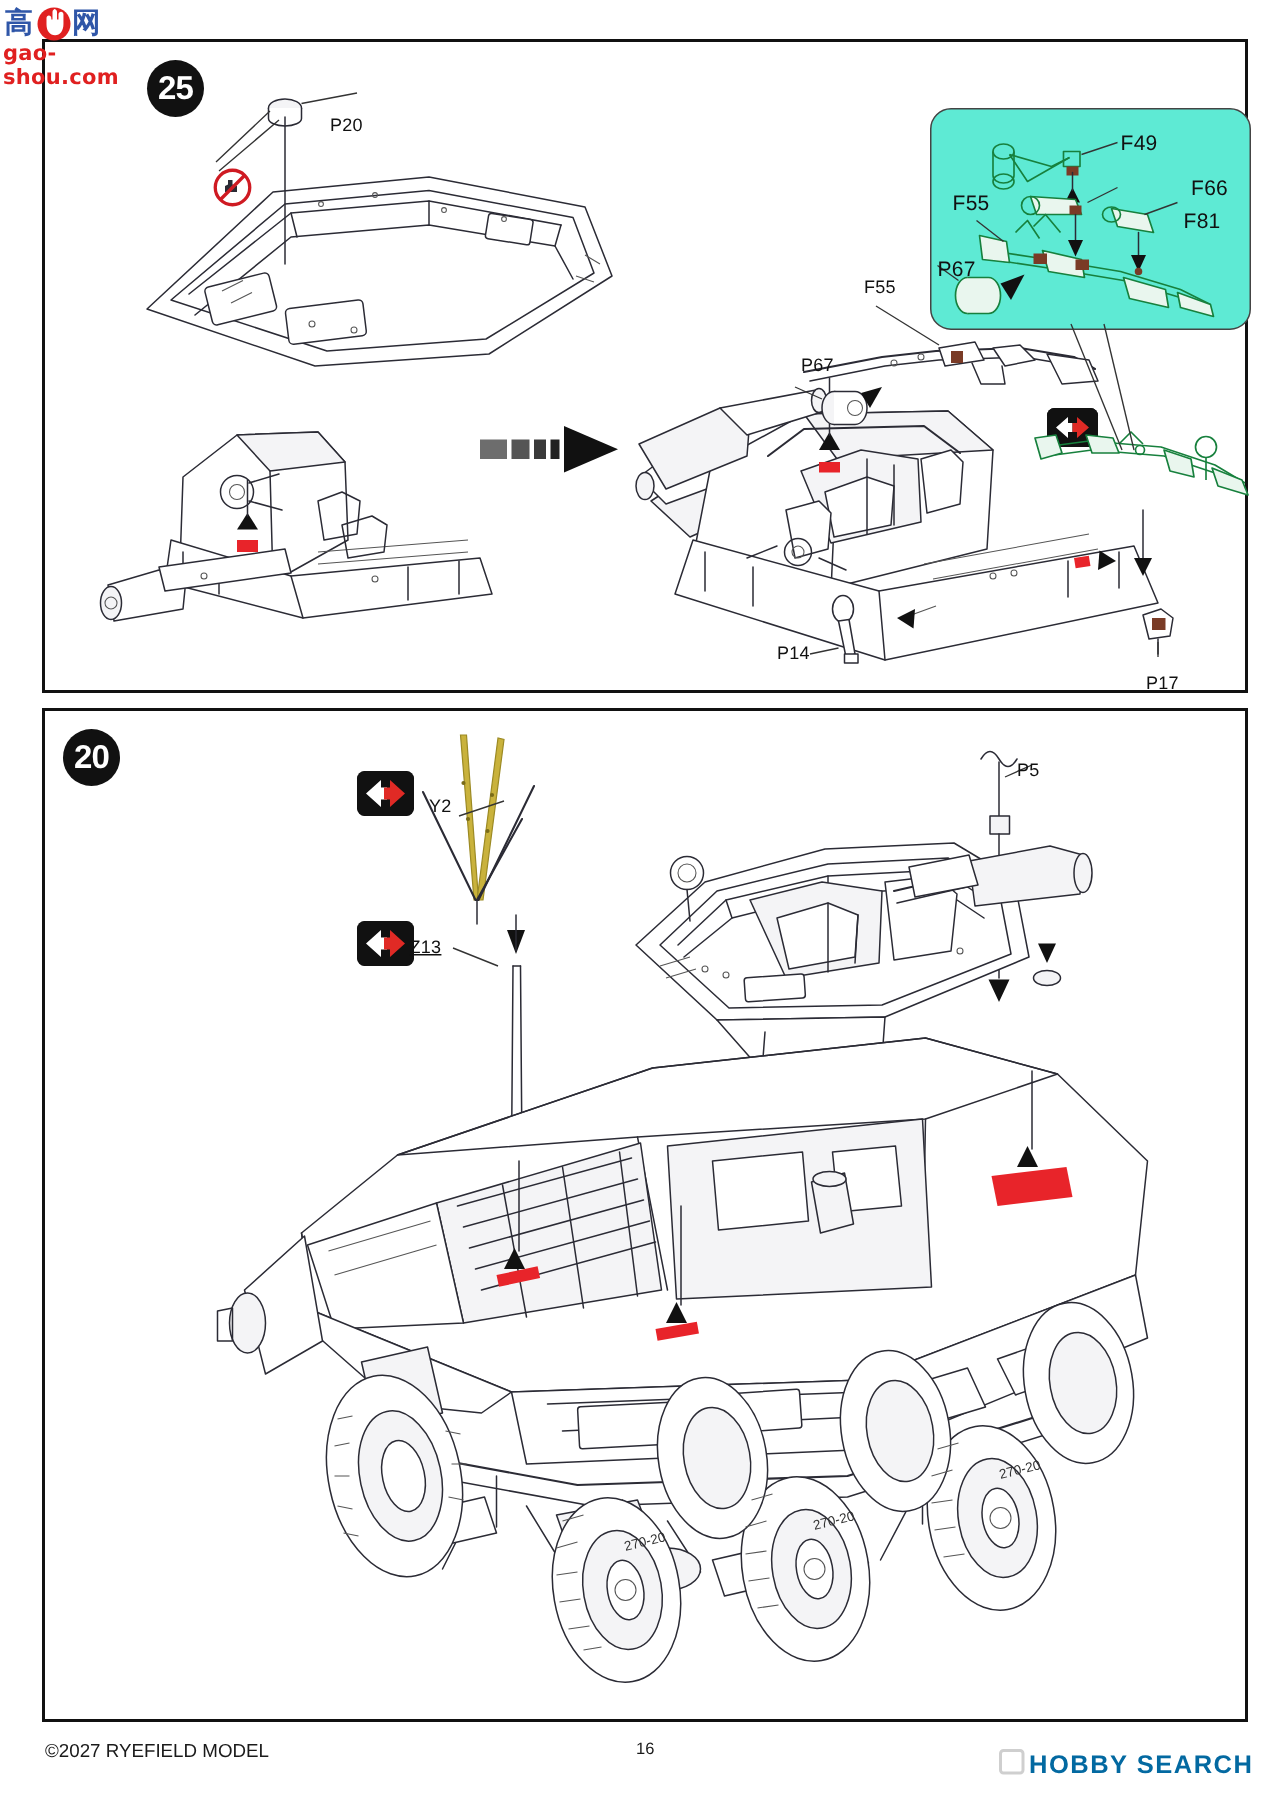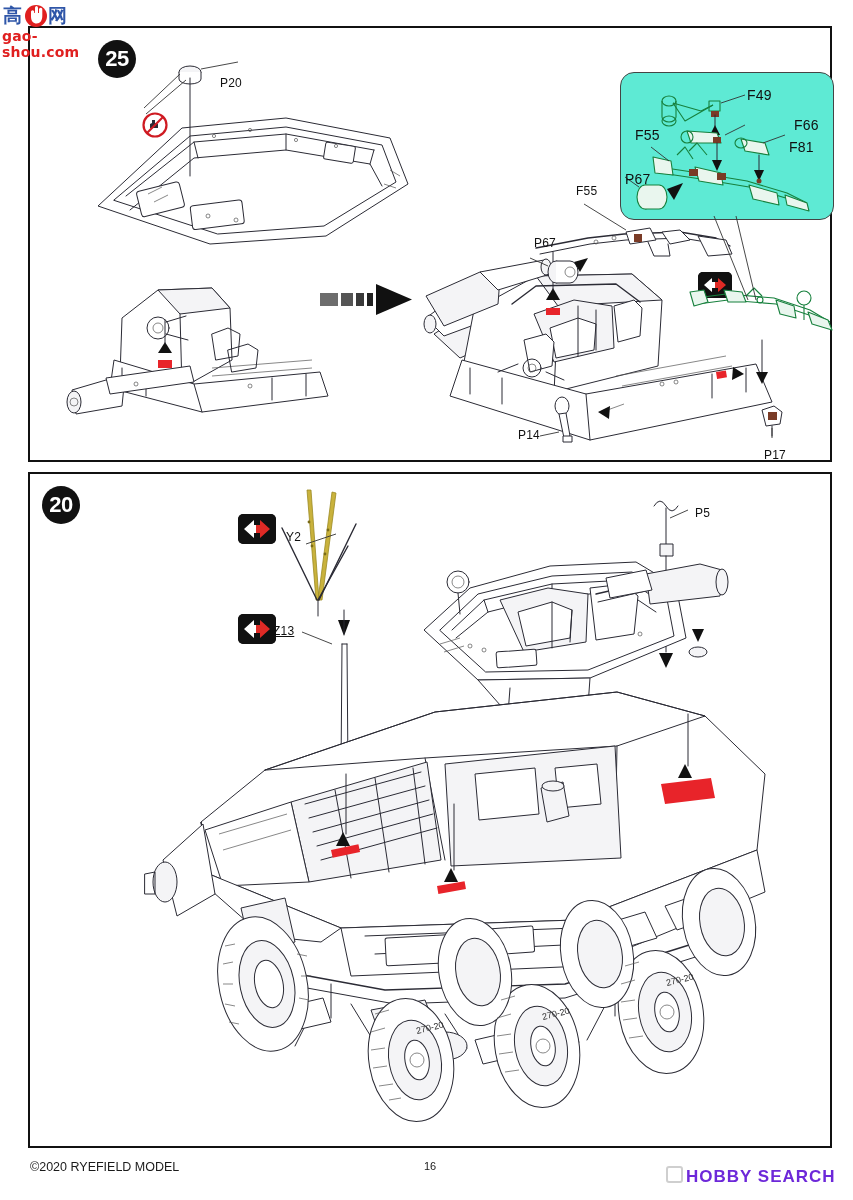--- a/index.html
+++ b/index.html
@@ -50,21 +50,21 @@
 
   .callout{position:absolute;left:590px;top:44px;width:212px;height:146px;
     border:1.6px solid #444;border-radius:14px;background:#5eead4;}
 
   
   .footer{position:absolute;left:28px;top:1158px;width:800px;height:24px;}
   .footer .copy{position:absolute;left:2px;top:2px;font-size:12.5px;}
   .footer .pg{position:absolute;left:396px;top:2px;font-size:11px;}
   .footer .kit{position:absolute;left:470px;top:2px;font-size:12.5px;white-space:nowrap;}
   .hswm{position:absolute;left:666px;top:1166px;font-size:17px;font-weight:700;
-     color:#6d28d9;letter-spacing:1px;z-index:50;white-space:nowrap;
+     color:#0369a1;letter-spacing:1px;z-index:50;white-space:nowrap;
      font-family:"Liberation Sans",sans-serif;}
   .hswm .mk{display:inline-block;width:13px;height:13px;border:2px solid #cfcfcf;
      border-radius:3px;margin-right:3px;vertical-align:-1px;}
 </style>
 </head>
 <body>
 
 <div class="page">
 
   <div class="wm-logo">
@@ -347,21 +347,21 @@
     </svg>
 
     <svg style="position:absolute;left:610px;top:18px;" width="60" height="190" viewBox="0 0 60 190">
       <path class="ln" d="M14 14 q6 -10 12 0 q6 10 12 0"></path>
       <path class="ln" d="M26 16 L26 52"></path>
       <path class="gry" d="M20 52 h13 v12 h-13z"></path>
       <path class="ln" d="M26 64 L26 160"></path>
       <path class="arrowblk" d="M26 176 l7 -15 h-14z"></path>
       <path class="leader" d="M30 26 L48 18"></path>
     </svg>
-    <div class="lbl" style="left:648px;top:32px;margin-left:17px;">P5</div>
+    <div class="lbl" style="left:648px;top:32px;">P5</div>
 
     <svg style="position:absolute;left:370px;top:64px;" width="330" height="180" viewBox="0 0 330 180">
       <path class="wht" d="M24 92 L70 50 L150 28 L236 24 L276 48 L286 100 L190 140 L78 142 Z"></path>
       <path class="ln" d="M40 92 L78 56 L152 38 L232 34 L266 56 L274 98 L188 132 L86 134 Z"></path>
       <path class="ln" d="M52 92 L84 62 L152 46 L228 42 L258 62"></path>
       <path class="ln" d="M84 62 L88 74 M152 46 L152 58 M228 42 L226 54"></path>
       <path class="ln" d="M56 100 L88 74 L152 58 L226 54 L256 74"></path>
       <path class="gry" d="M100 62 L148 50 L188 56 L186 104 L124 114 Z"></path>
       <path class="wht" d="M118 74 L152 64 L172 72 L170 100 L126 108 Z"></path>
       <path class="ln" d="M152 64 L152 110 M172 72 L170 104"></path>
@@ -484,20 +484,20 @@
       <path class="ln" d="M201 120 L201 180"></path>
       <path class="arrowblk" d="M306 214 l7 14 h-14z"></path>
       <path class="ln" d="M309 150 L309 216"></path>
       <path class="arrowblk" d="M540 110 l7 14 h-14z"></path>
       <path class="ln" d="M543 60 L543 112"></path>
     </svg>
 
   </div>
 
   <div class="footer">
-    <span class="copy">©2020 RYEFIELD MODEL</span>
+    <span class="copy">©2027 RYEFIELD MODEL</span>
     <span class="pg">16</span>
   </div>
   <div class="hswm">
     <span class="mk"></span><span>HOBBY SEARCH</span>
   </div>
 
 </div>
 
 </body></html>

